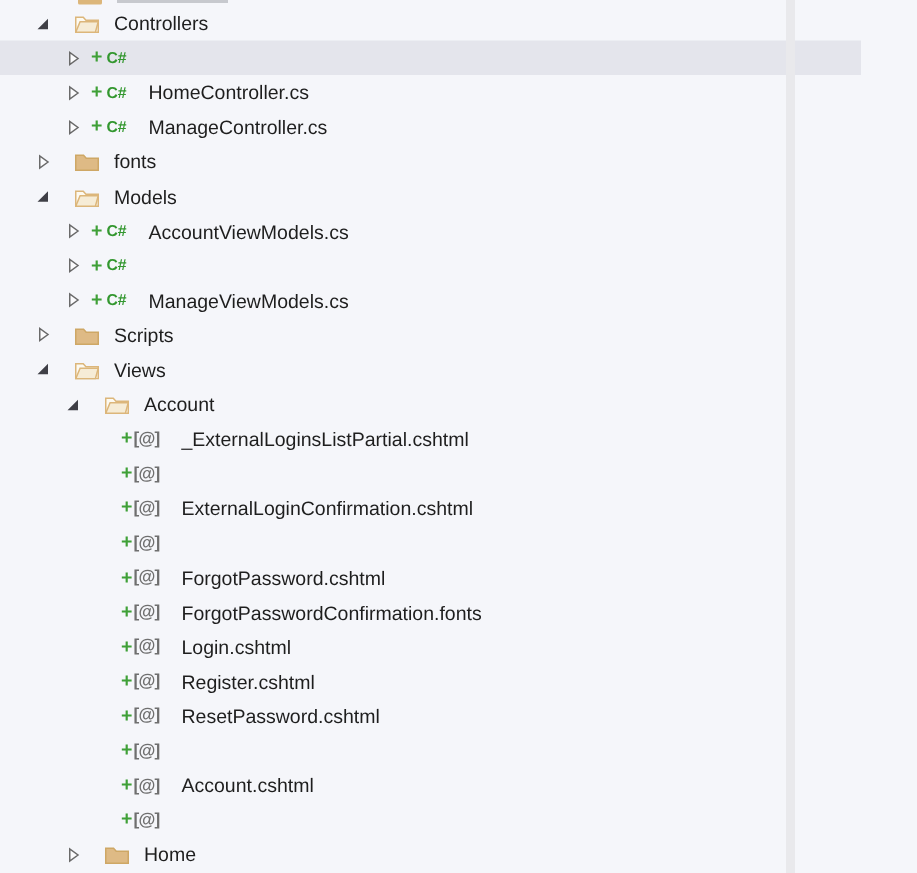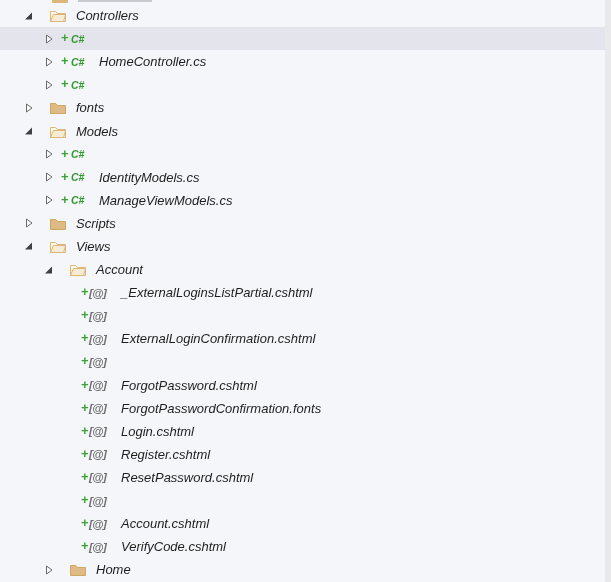--- a/index.html
+++ b/index.html
@@ -13,21 +13,21 @@
     --scrollbar-track:#E9E9EC;
   }
   html,body{margin:0;padding:0;}
   body{
     width:611px;height:582px;overflow:hidden;
     background:var(--background);
     color:var(--text);
     font-family:"Liberation Sans", sans-serif;
     font-size:13px;
   }
-  .tree{position:relative;width:611px;height:582px;font-style:italic;}
+  .tree{position:relative;width:530px;height:582px;}
   .top-spacer{height:4px;position:relative;}
   .sliver-folder{position:absolute;left:52px;top:0;width:16px;height:3px;background:var(--folder-tan);border-radius:0 0 1px 1px;}
   .sliver-text{position:absolute;left:78px;top:0;width:74px;height:2px;background:#C7C9CE;}
   .row{display:flex;align-items:center;height:23.1px;width:100%;}
   .row.selected{background:var(--selection-bg);}
   .lvl1{padding-left:24px;}
   .lvl2{padding-left:44px;}
   .lvl3{padding-left:64px;}
   .exp{width:16px;height:14px;flex:none;display:flex;align-items:center;}
   .icon{width:17px;height:14px;margin-left:10px;flex:none;display:flex;align-items:center;}
@@ -102,20 +102,21 @@
   </div>
 
   <div class="row lvl2">
     <span class="exp">
         <svg width="10" height="12" viewBox="0 0 10 12">
           <use href="#g-exp-closed"></use>
         </svg>
       </span>
     <span class="plus">+</span>
     <span class="csicon">C#</span>
+    <span class="label">ManageController.cs</span>
   </div>
 
   <div class="row lvl1">
     <span class="exp">
         <svg width="10" height="12" viewBox="0 0 10 12">
           <use href="#g-exp-closed"></use>
         </svg>
       </span>
     <span class="icon">
         <svg width="16" height="13" viewBox="0 0 16 13">
@@ -140,31 +141,31 @@
   </div>
 
   <div class="row lvl2">
     <span class="exp">
         <svg width="10" height="12" viewBox="0 0 10 12">
           <use href="#g-exp-closed"></use>
         </svg>
       </span>
     <span class="plus">+</span>
     <span class="csicon">C#</span>
-  </div>
-
-  <div class="row lvl2">
-    <span class="exp">
-        <svg width="10" height="12" viewBox="0 0 10 12">
-          <use href="#g-exp-closed"></use>
-        </svg>
-      </span>
-    <span class="plus">+</span>
-    <span class="csicon">C#</span>
-    <span class="label">IdentityModels.cs</span>
+    <span class="label">AccountViewModels.cs</span>
+  </div>
+
+  <div class="row lvl2">
+    <span class="exp">
+        <svg width="10" height="12" viewBox="0 0 10 12">
+          <use href="#g-exp-closed"></use>
+        </svg>
+      </span>
+    <span class="plus">+</span>
+    <span class="csicon">C#</span>
   </div>
 
   <div class="row lvl2">
     <span class="exp">
         <svg width="10" height="12" viewBox="0 0 10 12">
           <use href="#g-exp-closed"></use>
         </svg>
       </span>
     <span class="plus">+</span>
     <span class="csicon">C#</span>
@@ -284,21 +285,20 @@
     <span class="exp"></span>
     <span class="plus">+</span>
     <span class="razoricon">[@]</span>
     <span class="label">Account.cshtml</span>
   </div>
 
   <div class="row lvl3">
     <span class="exp"></span>
     <span class="plus">+</span>
     <span class="razoricon">[@]</span>
-    <span class="label">VerifyCode.cshtml</span>
   </div>
 
   <div class="row lvl2">
     <span class="exp">
         <svg width="10" height="12" viewBox="0 0 10 12">
           <use href="#g-exp-closed"></use>
         </svg>
       </span>
     <span class="icon">
         <svg width="16" height="13" viewBox="0 0 16 13">

